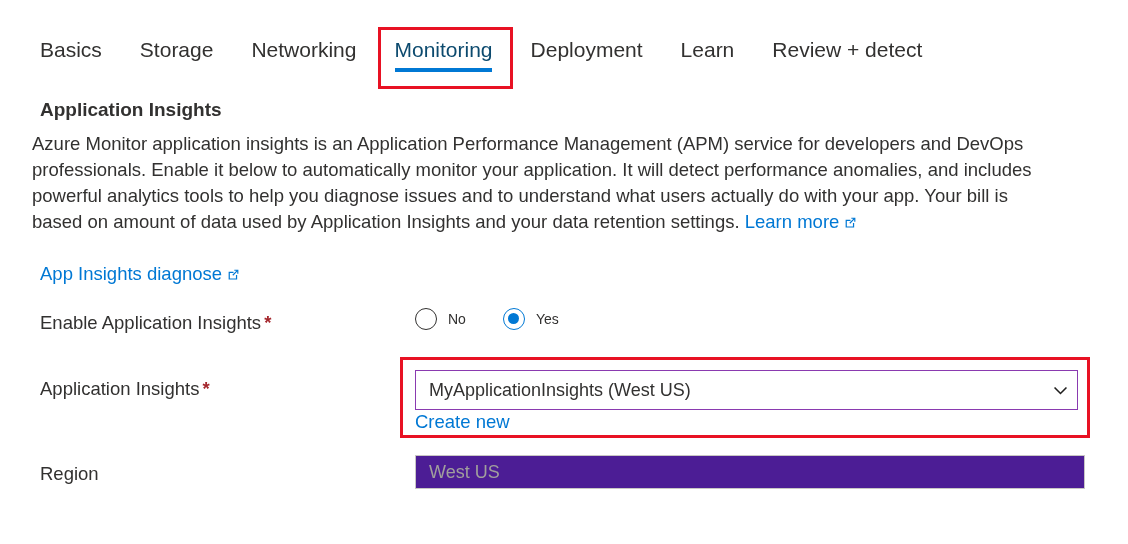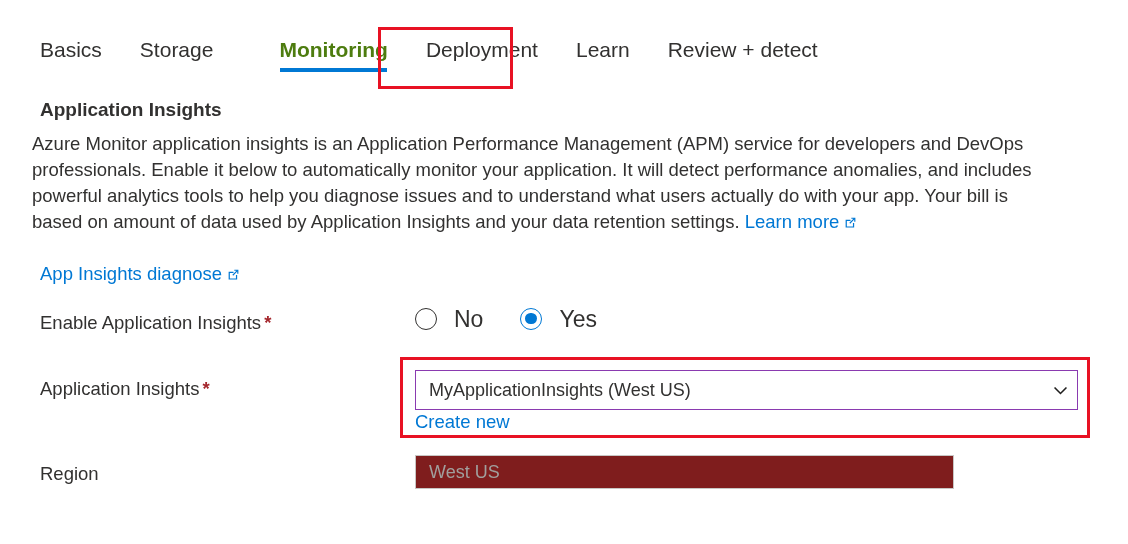--- a/index.html
+++ b/index.html
@@ -29,23 +29,22 @@
     font-size: 21px;
     line-height: 28px;
     color: #323130;
     padding: 6px 0 14px 0;
     margin-right: 38px;
     white-space: nowrap;
     cursor: pointer;
   }
   .tab:last-child { margin-right: 0; }
   .tab.selected {
-    font-weight: bold;
-    color: #4d7c0f;
-    margin-left: 28px;
+    font-weight: normal;
+    color: #0c4a6e;
   }
   .tab.selected .tab-underline {
     position: absolute;
     left: 1px;
     right: 1px;
     bottom: 6px;
     height: 4px;
     background: #0078d4;
   }
 
@@ -156,22 +155,22 @@
     content: "";
     position: absolute;
     left: 3.6px;
     top: 3.6px;
     width: 11.6px;
     height: 11.6px;
     border-radius: 50%;
     background: #0078d4;
   }
   .radio-label {
-    margin-left: 17px;
-    font-size: 23px;
+    margin-left: 11px;
+    font-size: 14px;
     line-height: 26px;
     color: #323130;
   }
 
   
   .dropdown {
     position: absolute;
     left: 415px;
     top: 370px;
     width: 663px;
@@ -218,45 +217,48 @@
     border: 3px solid #e81123;
     box-sizing: border-box;
     pointer-events: none;
   }
 
   
   .region-field {
     position: absolute;
     left: 415px;
     top: 455px;
-    width: 539px;
+    width: 670px;
     height: 34px;
     box-sizing: border-box;
     border: 1px solid #c8c6c4;
-    background: #7f1d1d;
+    background: #4c1d95;
     display: flex;
     align-items: center;
   }
   .region-value {
     padding-left: 13px;
     font-size: 18px;
     color: #a19f9d;
     line-height: 22px;
     white-space: nowrap;
   }
 </style>
 </head>
 <body>
 
 <div class="tabs">
   <div class="tab">
     <span>Basics</span>
   </div>
   <div class="tab">
     <span>Storage</span>
+  </div>
+  <div class="tab">
+    <span>Networking</span>
   </div>
   <div class="tab selected">
     <span>Monitoring</span>
     <span class="tab-underline"></span>
   </div>
   <div class="tab">
     <span>Deployment</span>
   </div>
   <div class="tab">
     <span>Learn</span>

